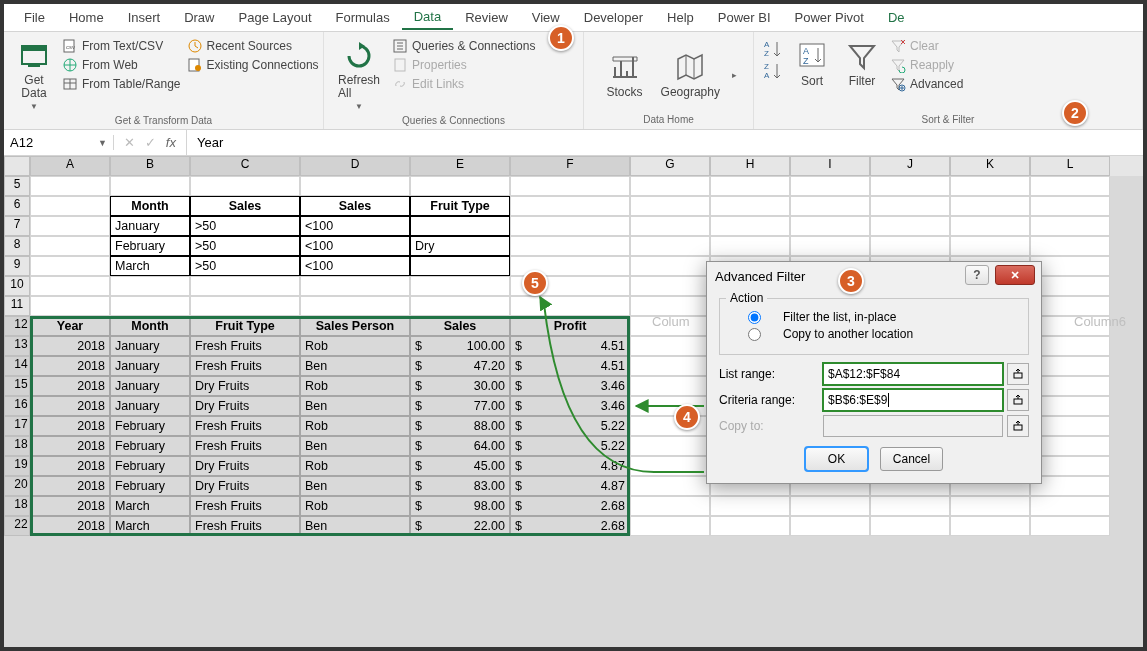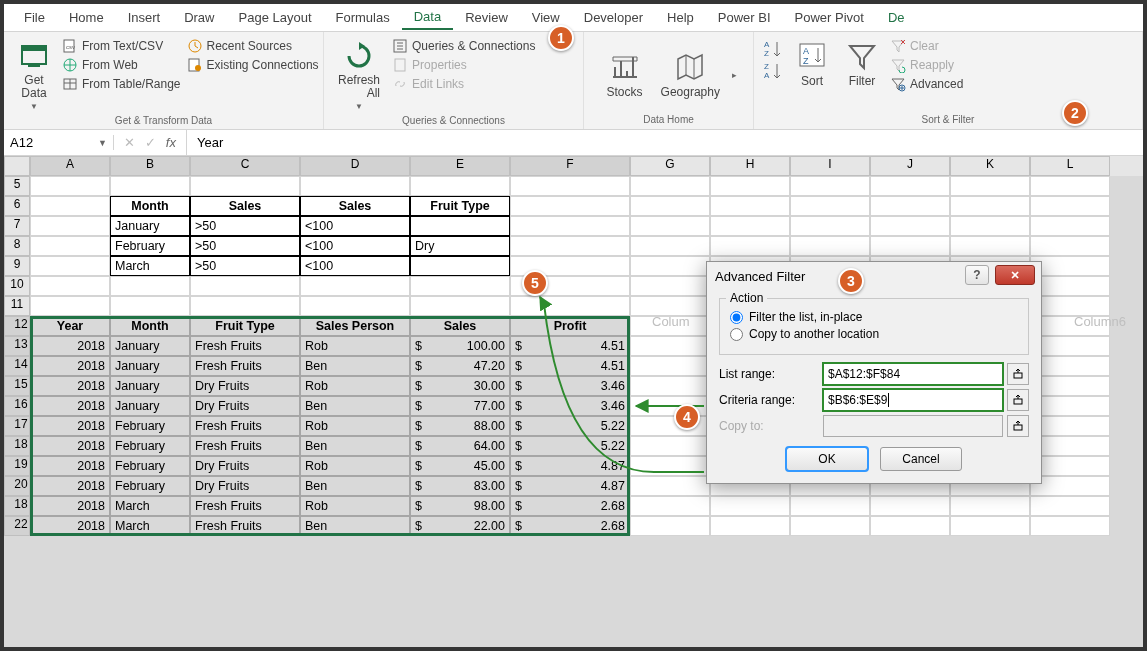--- a/index.html
+++ b/index.html
@@ -58,31 +58,31 @@
 
 
 .callout { position:absolute; width:26px; height:26px; border-radius:50%; background:#D75F27; color:#fff; border:2px solid #fff; display:flex; align-items:center; justify-content:center; font-weight:bold; font-size:14px; box-shadow:0 1px 3px rgba(0,0,0,.4); z-index:60; }
 
 
 .dialog { position:absolute; background:#f0f0f0; border:1px solid #919191; box-shadow:0 4px 20px rgba(0,0,0,.4); font-size:12px; z-index:40; }
 .dlg-title { height:28px; display:flex; align-items:center; padding:0 8px; font-size:13px; position:relative; }
 .dlg-close { position:absolute; right:6px; top:3px; width:40px; height:20px; background:linear-gradient(#D96B5E,#C0392B); color:#fff; border:1px solid #8b2a1f; border-radius:3px; display:flex; align-items:center; justify-content:center; font-size:11px; font-weight:bold;}
 .dlg-help { position:absolute; right:52px; top:3px; width:24px; height:20px; background:linear-gradient(#fafafa,#e4e4e4); border:1px solid #aaa; border-radius:3px; display:flex; align-items:center; justify-content:center; font-size:12px; font-weight:bold; color:#555;}
 .dlg-body { padding:8px 12px 12px 12px; }
-.fieldset { border:1px solid #c8c8c8; padding:8px 10px 10px 10px; margin-bottom:8px; position:relative; }
+.fieldset { border:1px solid #c8c8c8; padding:8px 10px 10px 28px; margin-bottom:8px; position:relative; }
 .fieldset > .legend { position:absolute; top:-8px; left:6px; background:#f0f0f0; padding:0 4px; font-size:12px; }
-.radio, .check { display:flex; align-items:center; gap:6px; margin:3px 0; }
+.radio, .check { display:flex; align-items:center; gap:22px; margin:3px 0; }
 .radio input, .check input { margin:0; }
 .frow { display:flex; align-items:center; margin:4px 0; gap:4px; }
 .frow label { width:100px; text-decoration: underline; text-decoration-color: transparent;}
 .rangebox { flex:1; height:22px; border:1px solid #ababab; background:#fff; padding:0 4px; font-size:12px; display:flex; align-items:center;}
 .rangebox.hl { outline:2px solid #2e8b2e; outline-offset:-1px; }
 .picker { width:22px; height:22px; border:1px solid #ababab; background:#f0f0f0; display:flex; align-items:center; justify-content:center; }
 .dlg-btns { display:flex; gap:12px; justify-content:center; margin-top:10px; }
-.dlg-btn { width:82px; height:24px; background:linear-gradient(#fafafa,#e4e4e4); border:1px solid #9a9a9a; border-radius:3px; font-size:12px; }
+.dlg-btn { width:63px; height:24px; background:linear-gradient(#fafafa,#e4e4e4); border:1px solid #9a9a9a; border-radius:3px; font-size:12px; }
 .dlg-btn.primary { outline:2px solid #3399ff; outline-offset:-1px; }
 
 
 .arrow-layer { position:absolute; left:0; top:0; pointer-events:none; z-index:50; }
 
 .ghost-col { position:absolute; color:#bfbfbf; font-size:13px; top:155px; }
 </style>
 </head>
 <body>
 
@@ -159,21 +159,21 @@
     <div class="rgroup-label">Get &amp; Transform Data</div>
   </div>
 
   <div class="rgroup" style="width:260px">
     <div class="rgroup-body">
       <div class="rbtn-lg">
         <svg class="ic" viewBox="0 0 32 32">
             <path d="M16 6 A10 10 0 1 1 6 16" fill="none" stroke="#217346" stroke-width="3"></path>
             <path d="M16 2 L16 10 L22 6 Z" fill="#217346"></path>
           </svg>
-        <span style="white-space:pre-line;text-align:right;line-height:1.1">Refresh
+        <span style="white-space:pre-line;text-align:left;line-height:1.1">Refresh
 All</span>
         <span style="font-size:8px;color:#666">▼</span>
       </div>
       <div class="rbtn-stack">
         <div class="rbtn-sm">
             <svg class="ic" viewBox="0 0 16 16">
               <rect x="2" y="2" width="12" height="12" fill="none" stroke="#666"></rect>
               <path d="M5 5H11M5 8H11M5 11H11" stroke="#666"></path>
             </svg>
             <span>Queries &amp; Connections</span>

